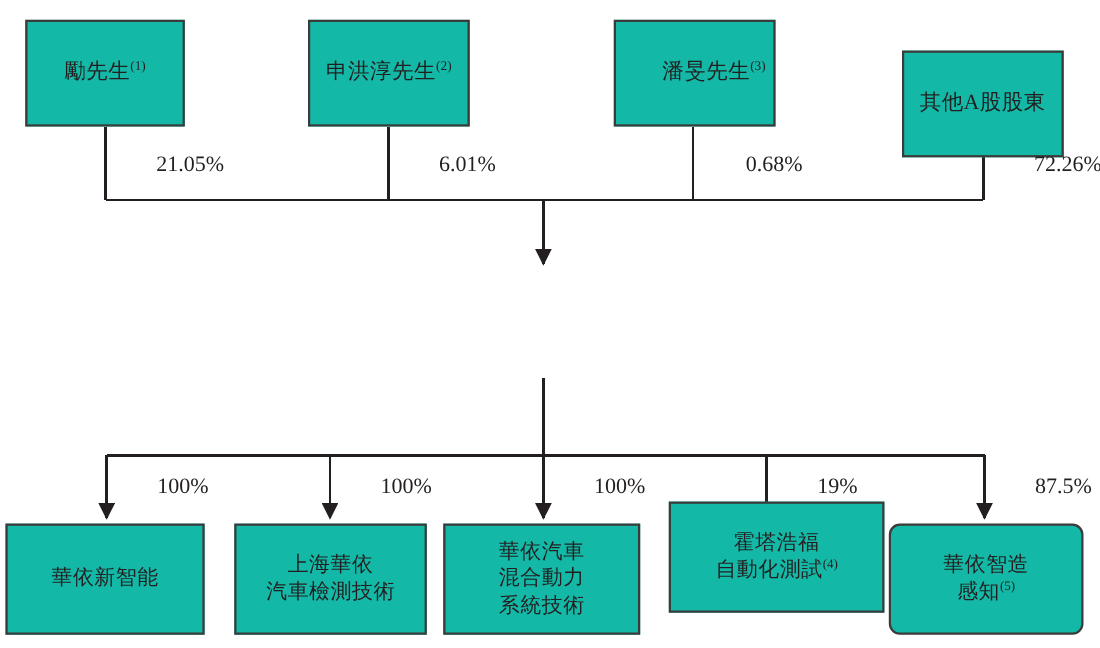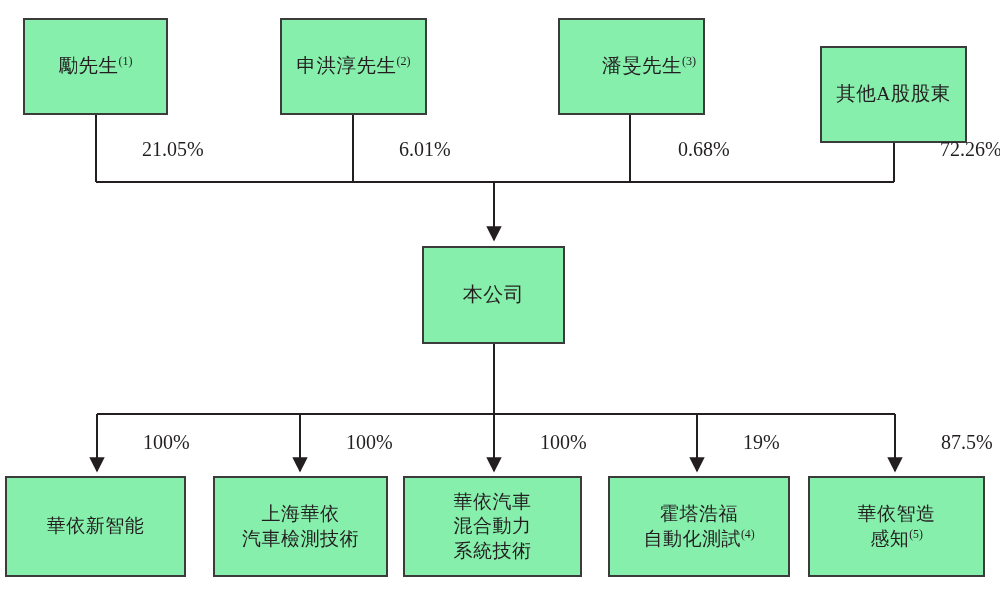--- a/index.html
+++ b/index.html
@@ -24,21 +24,21 @@
     left: 0;
     top: 0;
     width: 1000px;
     height: 589px;
     pointer-events: none;
   }
   .node {
     position: absolute;
     box-sizing: border-box;
     border: 2px solid #3b3b3b;
-    background: #86efac;
+    background: #14b8a6;
     display: flex;
     align-items: center;
     justify-content: center;
     text-align: center;
     line-height: 1.28;
     color: #231f20;
     font-size: 19px;
     letter-spacing: 0.5px;
   }
   .node .node-label {
@@ -114,23 +114,20 @@
     <div class="node" style="left:820px; top:18px; width:147px; height:97px;margin-top:28px;">
       <span class="node-label"><span>其他A股股東</span><sup></sup></span>
     </div>
   </div>
 
   <div class="edge-label" style="left:110px; top:138px;">21.05%</div>
   <div class="edge-label" style="left:367px; top:138px;">6.01%</div>
   <div class="edge-label" style="left:646px; top:138px;">0.68%</div>
   <div class="edge-label" style="left:908px; top:138px;">72.26%</div>
 
-  <div class="node company-node" style="left:422px; top:246px; width:143px; height:98px;">
-    <span class="node-label"><span>本公司</span><sup></sup></span>
-  </div>
 
   <div class="edge-label" style="left:111px; top:431px;">100%</div>
   <div class="edge-label" style="left:314px; top:431px;">100%</div>
   <div class="edge-label" style="left:508px; top:431px;">100%</div>
   <div class="edge-label" style="left:711px; top:431px;">19%</div>
   <div class="edge-label" style="left:909px; top:431px;">87.5%</div>
 
   <div class="bottom-row">
 
     <div class="node" style="left:5px; top:476px; width:181px; height:101px;">
@@ -141,24 +138,24 @@
       <span class="node-label"><span>上海華依
 汽車檢測技術</span><sup></sup></span>
     </div>
 
     <div class="node" style="left:403px; top:476px; width:179px; height:101px;">
       <span class="node-label"><span>華依汽車
 混合動力
 系統技術</span><sup></sup></span>
     </div>
 
-    <div class="node" style="left:608px; top:476px; width:182px; height:101px;text-align:center;">
+    <div class="node" style="left:608px; top:456px; width:196px; height:101px;text-align:center;">
       <span class="node-label"><span>霍塔浩福
 自動化測試</span><sup>(4)</sup></span>
     </div>
 
-    <div class="node" style="left:808px; top:476px; width:177px; height:101px;">
+    <div class="node" style="left:808px; top:476px; width:177px; height:101px;border-radius:10px;">
       <span class="node-label"><span>華依智造
 感知</span><sup>(5)</sup></span>
     </div>
   </div>
 
 </div>
 
 </body></html>

